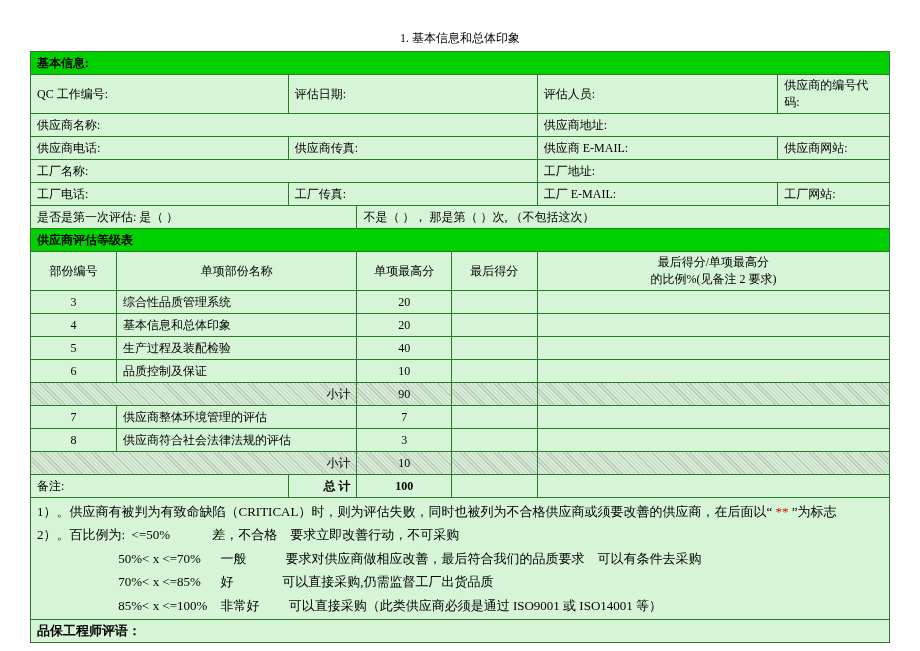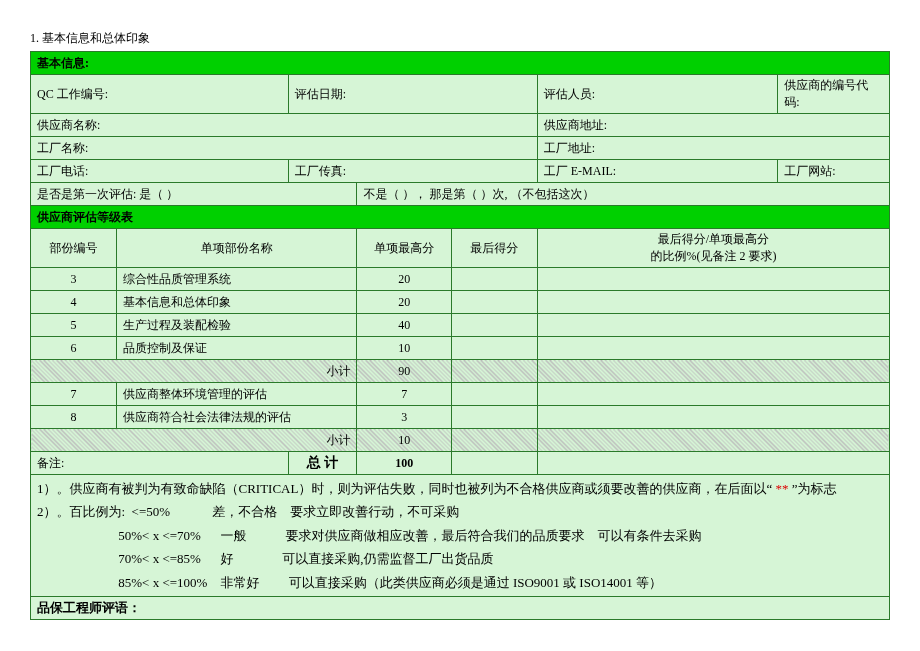--- a/index.html
+++ b/index.html
@@ -6,20 +6,21 @@
     margin: 0;
     padding: 20px 30px;
     background: #fff;
     font-family: "SimSun", "宋体", serif;
     font-size: 12px;
     color: #000;
     width: 860px;
   }
   .section-title {
     margin: 10px 0 4px 0;
+    text-align: center;
   }
   .tbl {
     width: 100%;
     border-collapse: collapse;
     table-layout: fixed;
   }
   .tbl td {
     border: 1px solid #2a7a2a;
     padding: 2px 6px;
     height: 18px;
@@ -32,22 +33,22 @@
   }
   .tbl td.center { text-align: center; }
   .tbl td.gray {
     background-image: repeating-linear-gradient(45deg, #bbb 0, #bbb 1px, #d6f5d6 1px, #d6f5d6 3px);
   }
   .tbl td.subtotal-lbl {
     text-align: right;
   }
   .total-lbl {
     font-weight: bold;
-    font-size: 14px;
-    text-align: center;
+    font-size: 12px;
+    text-align: right;
     padding-right: 8px;
   }
   .notes {
     padding: 4px 6px;
     line-height: 1.8;
     font-size: 13px;
   }
   .notes .row { white-space: pre; }
   .red { color: #d00; }
   .engineer {
@@ -83,20 +84,26 @@
     <td colspan="2">QC 工作编号:</td>
     <td colspan="3">评估日期:</td>
     <td colspan="2">评估人员:</td>
     <td>供应商的编号代码:</td>
   </tr>
   <tr>
     <td colspan="5">供应商名称:</td>
     <td colspan="3">供应商地址:</td>
   </tr>
   <tr>
+    <td colspan="2">供应商电话:</td>
+    <td colspan="3">供应商传真:</td>
+    <td colspan="2">供应商 E-MAIL:</td>
+    <td>供应商网站:</td>
+  </tr>
+  <tr>
     <td colspan="5">工厂名称:</td>
     <td colspan="3">工厂地址:</td>
   </tr>
   <tr>
     <td colspan="2">工厂电话:</td>
     <td colspan="3">工厂传真:</td>
     <td colspan="2">工厂 E-MAIL:</td>
     <td>工厂网站:</td>
   </tr>
   <tr>

